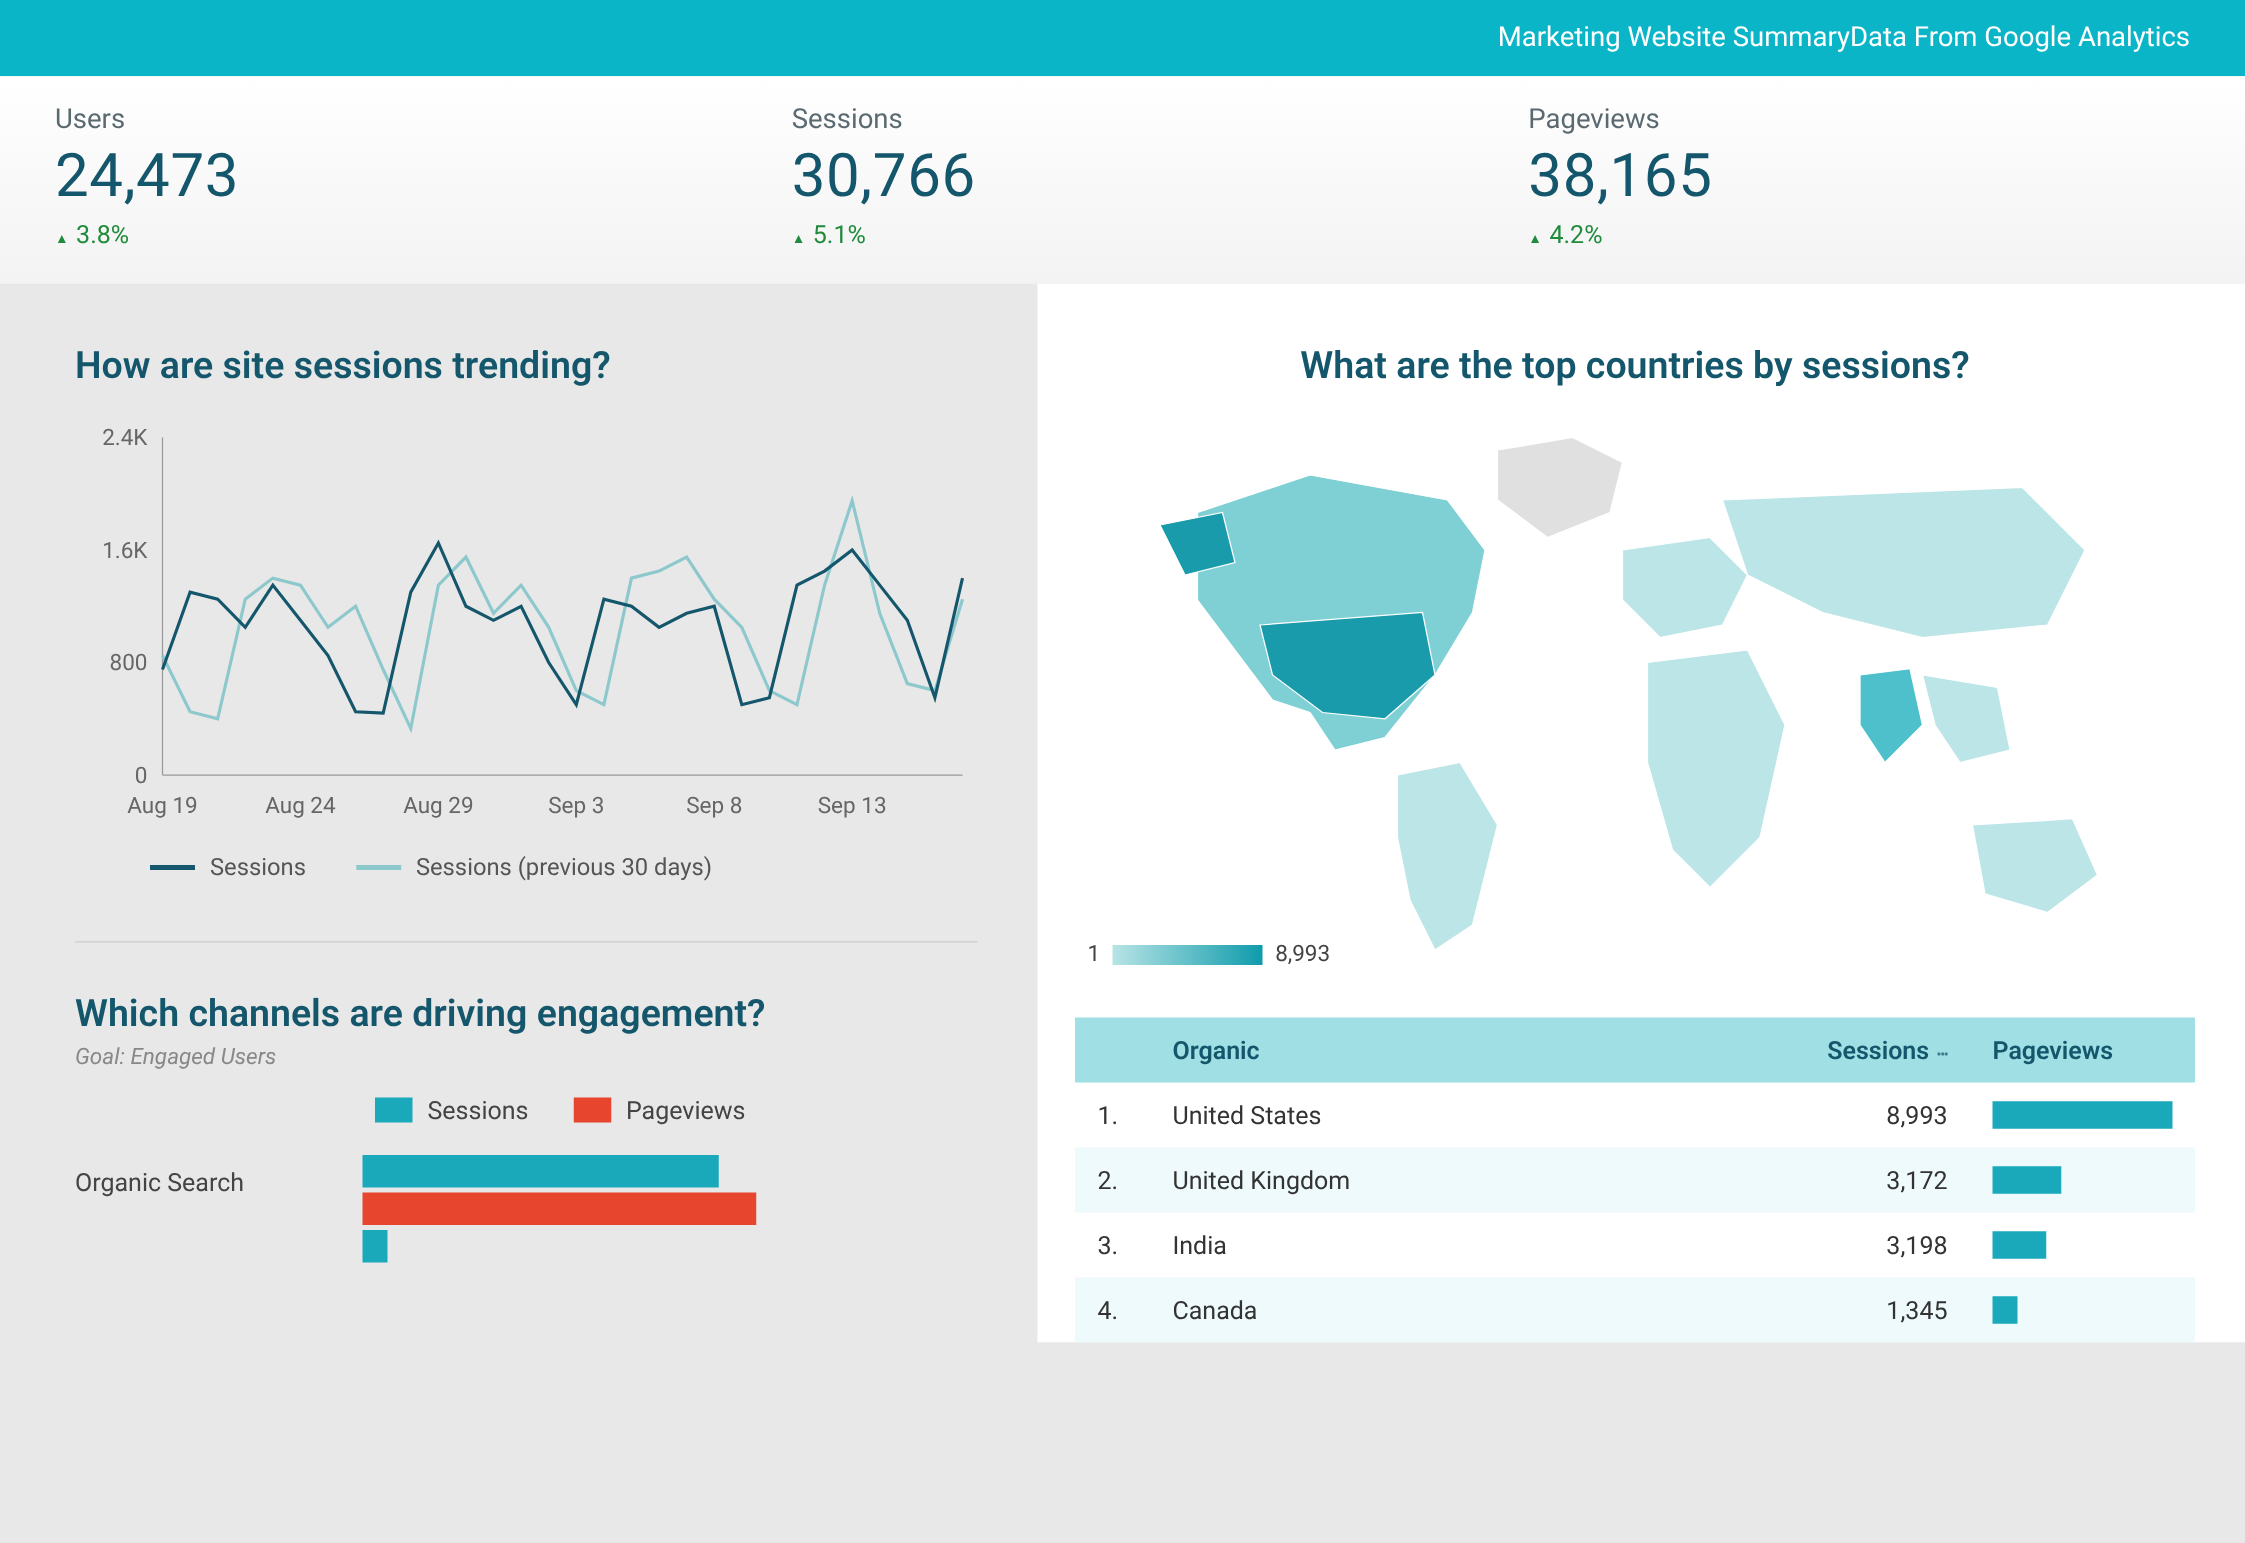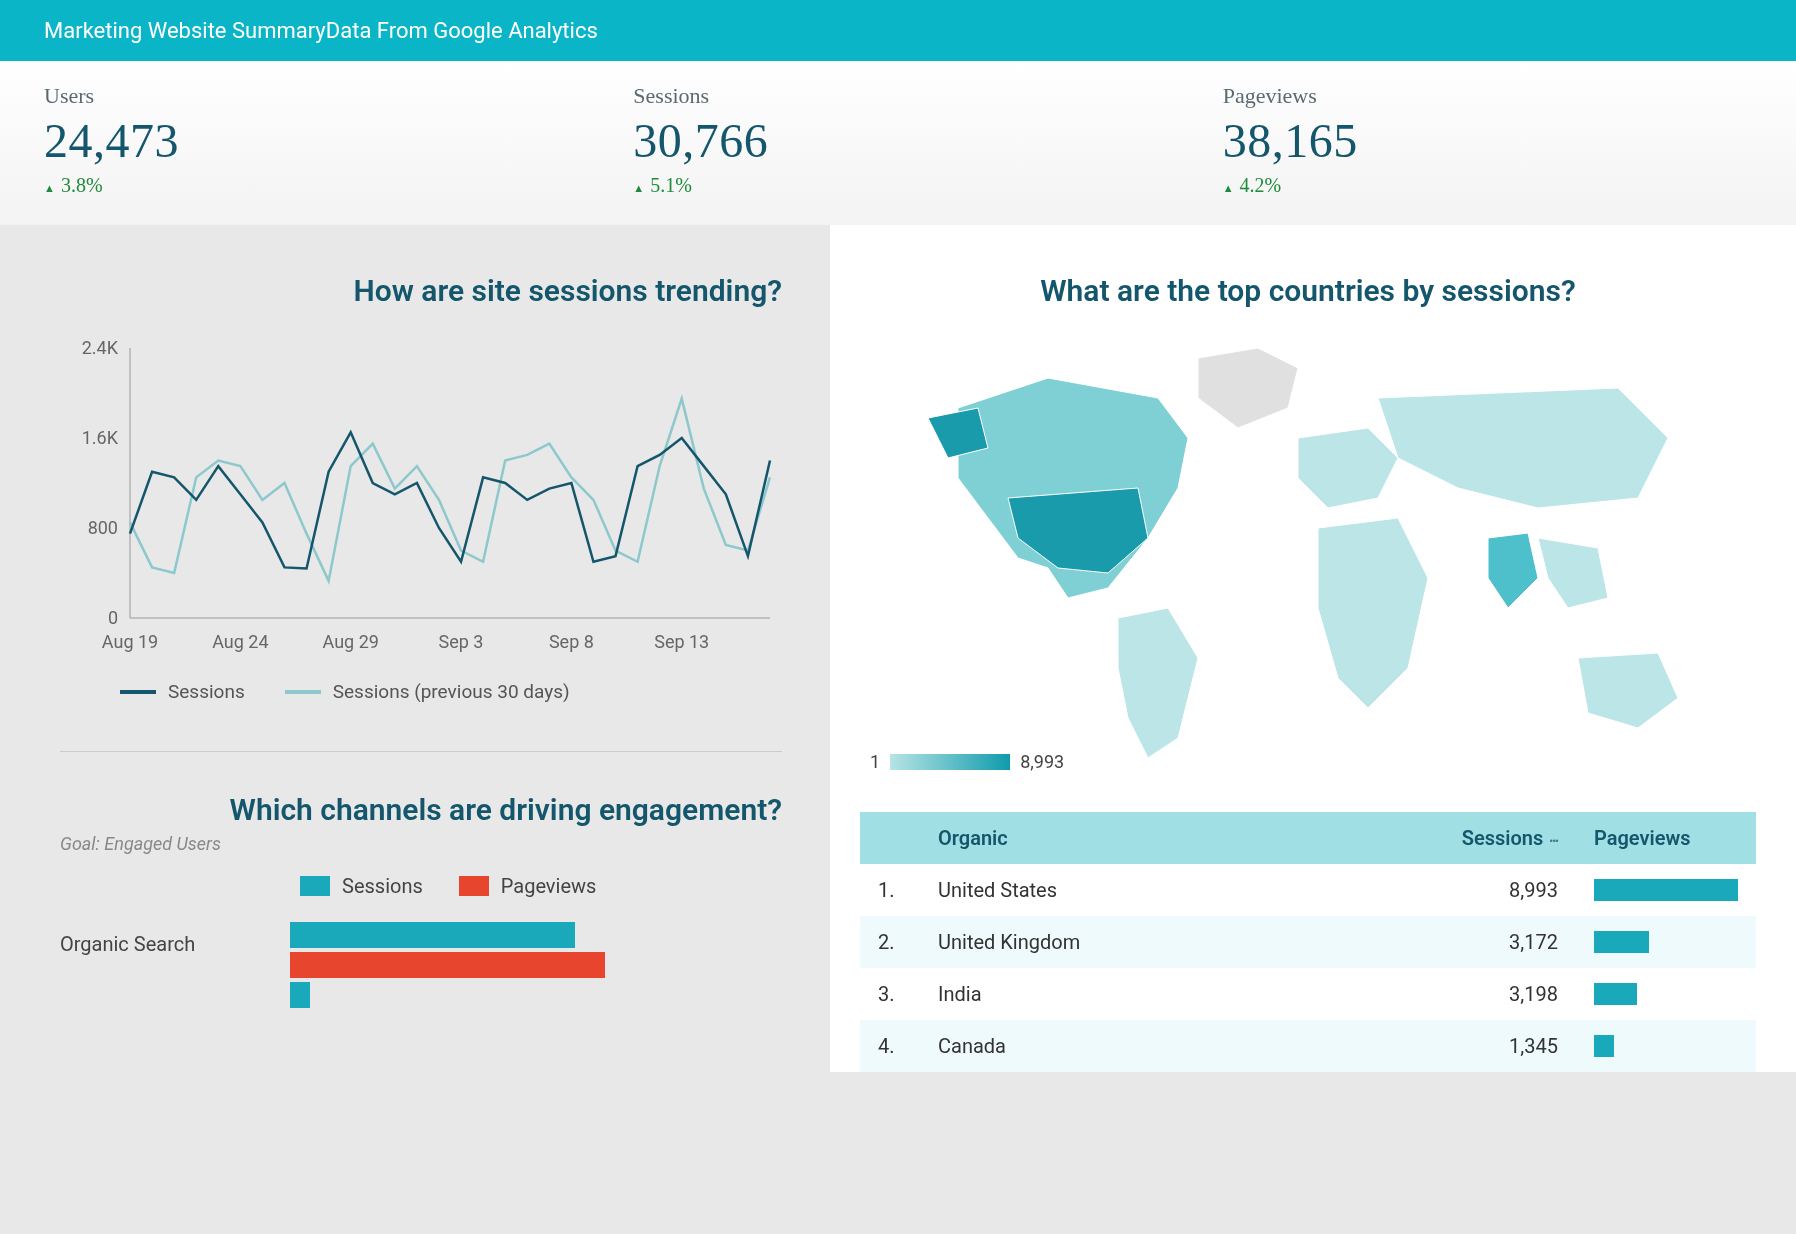--- a/index.html
+++ b/index.html
@@ -6,34 +6,33 @@
   body {
     font-family: -apple-system, BlinkMacSystemFont, "Segoe UI", Roboto, Helvetica, Arial, sans-serif;
     background: #e8e8e8;
     color: #333;
     width: 1796px;
   }
   .header-bar {
     background: #0bb5c8;
     color: #fff;
     display: flex;
-    justify-content: flex-start;
+    justify-content: flex-end;
     align-items: center;
     padding: 18px 44px;
     font-size: 22px;
   }
   .kpi-row {
     background: linear-gradient(to bottom, #ffffff, #f3f3f3);
     display: flex;
     padding: 22px 44px 28px 44px;
     gap: 60px;
   }
   .kpi {
     flex: 1;
-    font-family: Liberation Serif, serif;
   }
   .kpi-label {
     color: #5a6a70;
     font-size: 22px;
     margin-bottom: 4px;
   }
   .kpi-value {
     color: #14566b;
     font-size: 48px;
     font-weight: 400;
@@ -62,21 +61,20 @@
   .right-col {
     background: #fff;
     padding-left: 30px;
     padding-right: 40px;
   }
   .panel-title {
     color: #14566b;
     font-size: 30px;
     font-weight: 600;
     margin-bottom: 30px;
-    text-align: right;
   }
   .panel-subtitle {
     color: #888;
     font-size: 18px;
     font-style: italic;
     margin-top: -24px;
     margin-bottom: 20px;
   }
 
   

